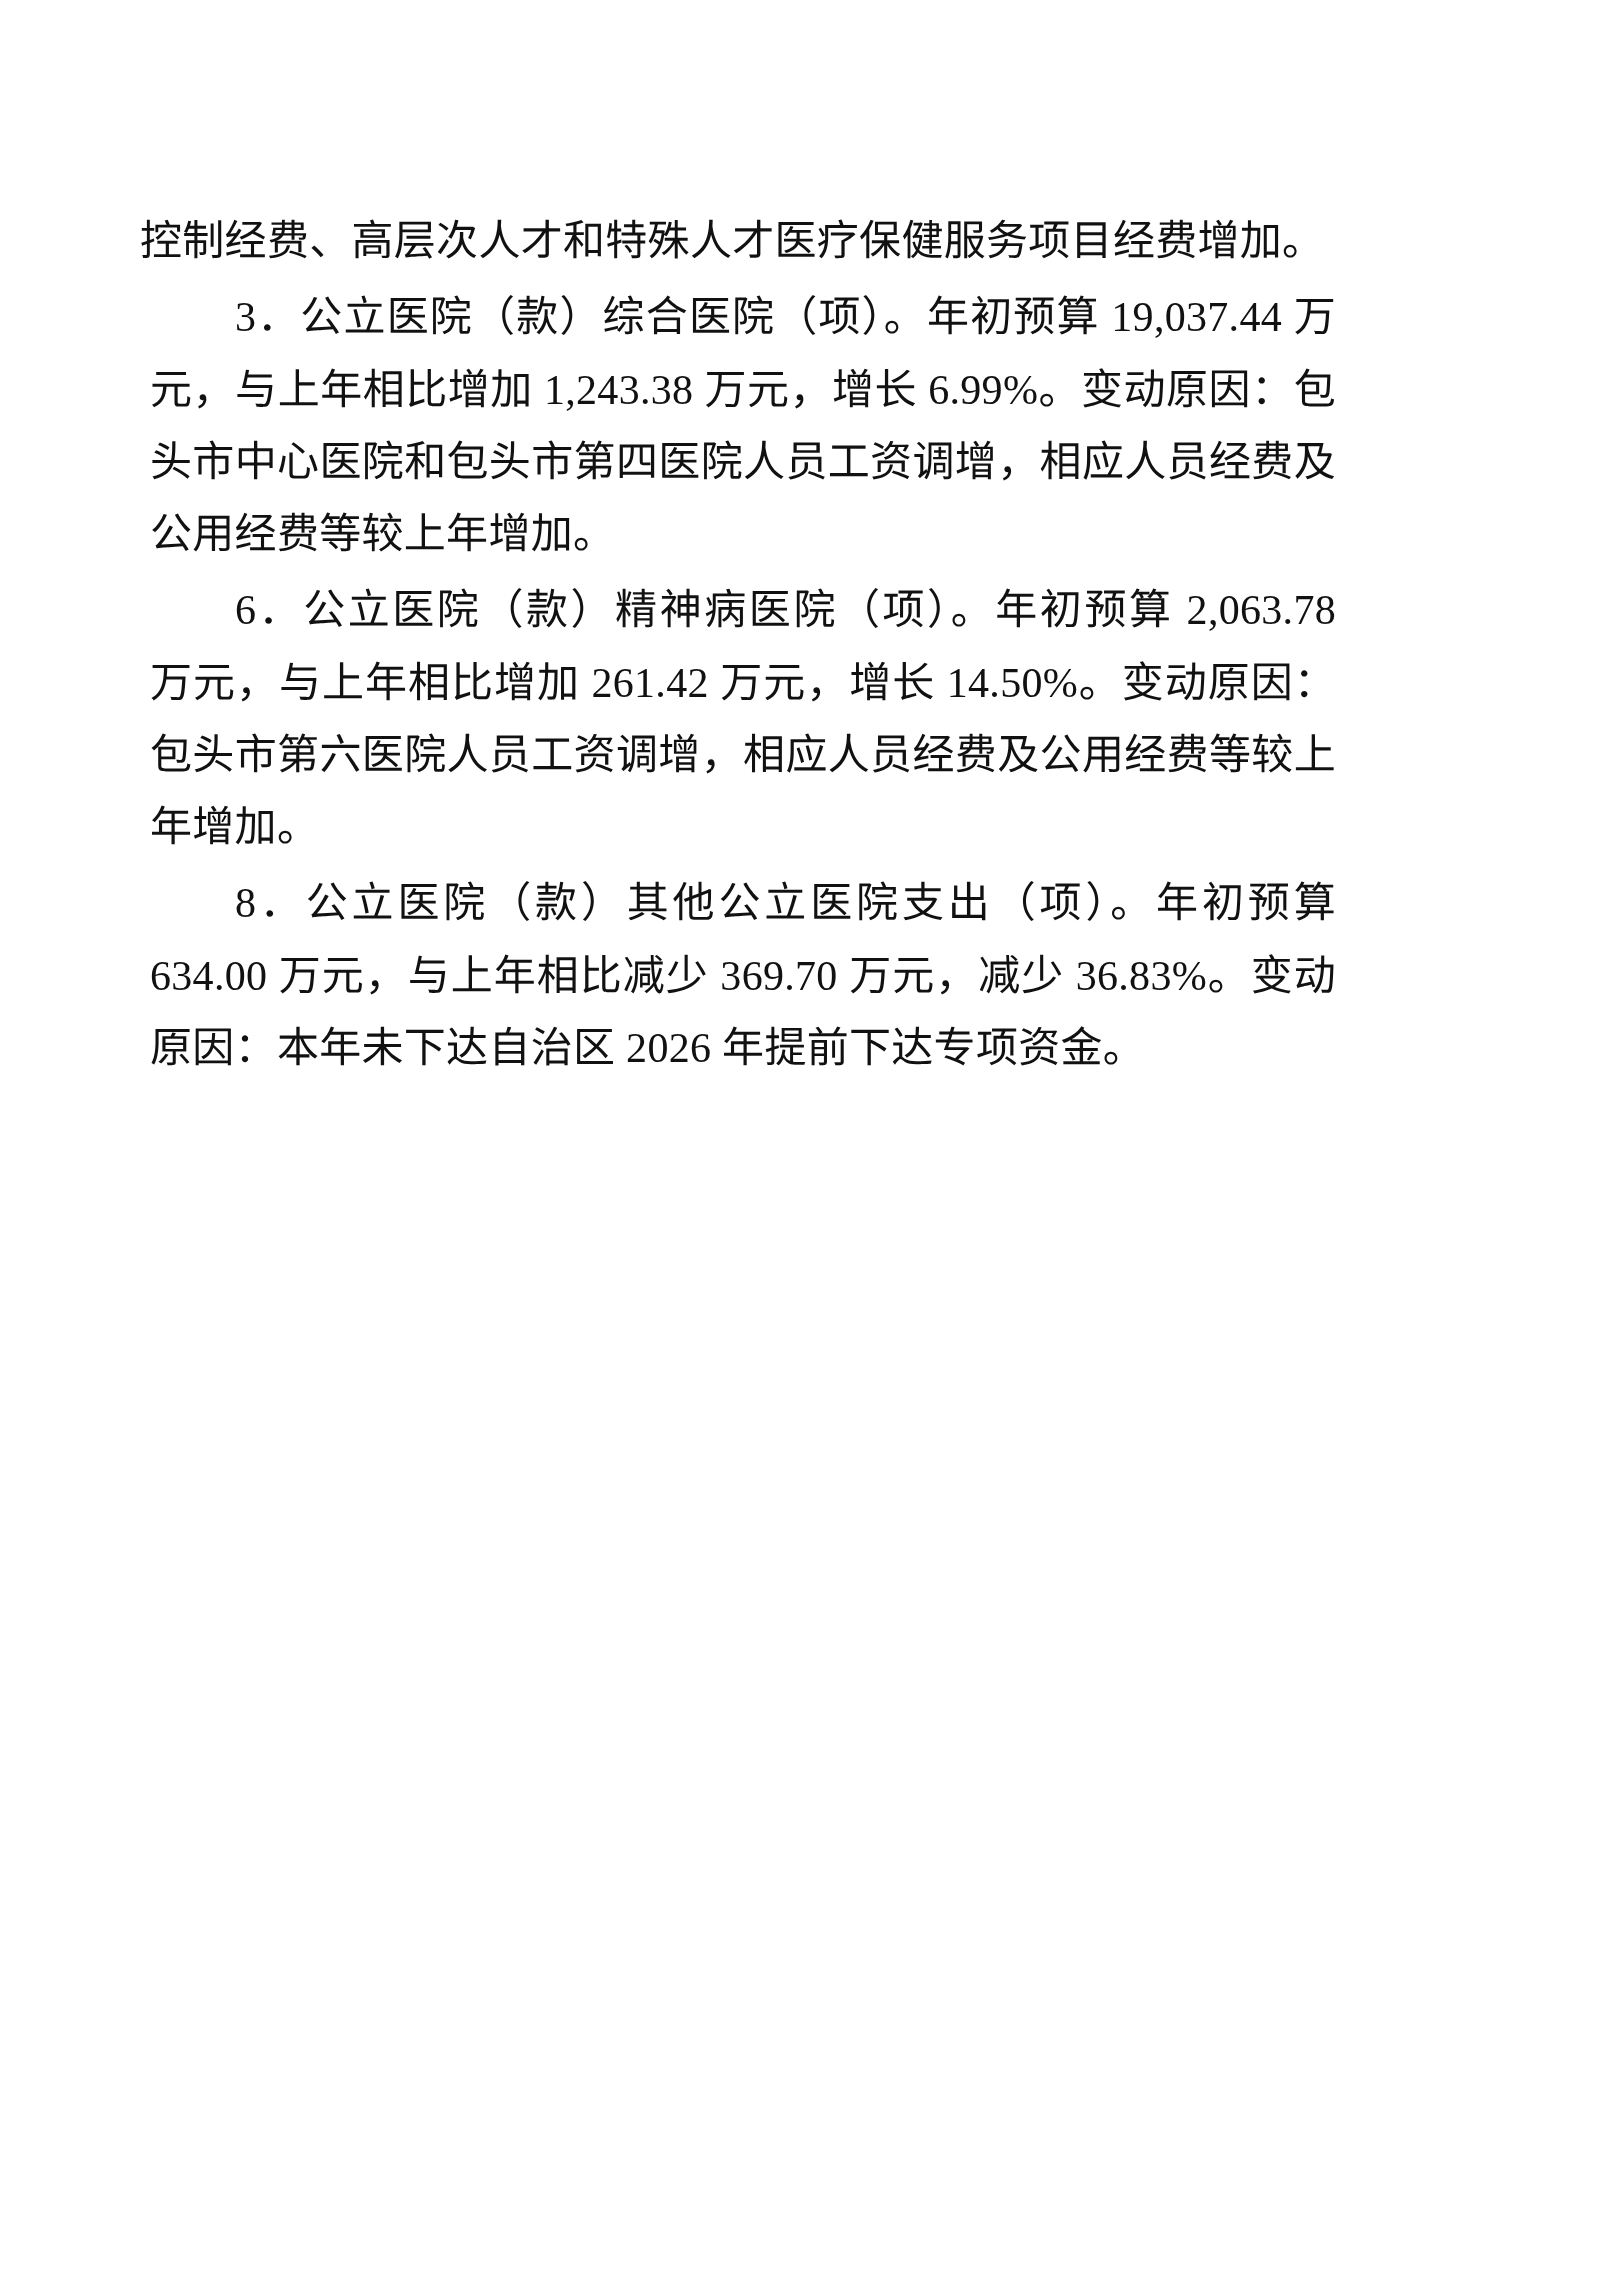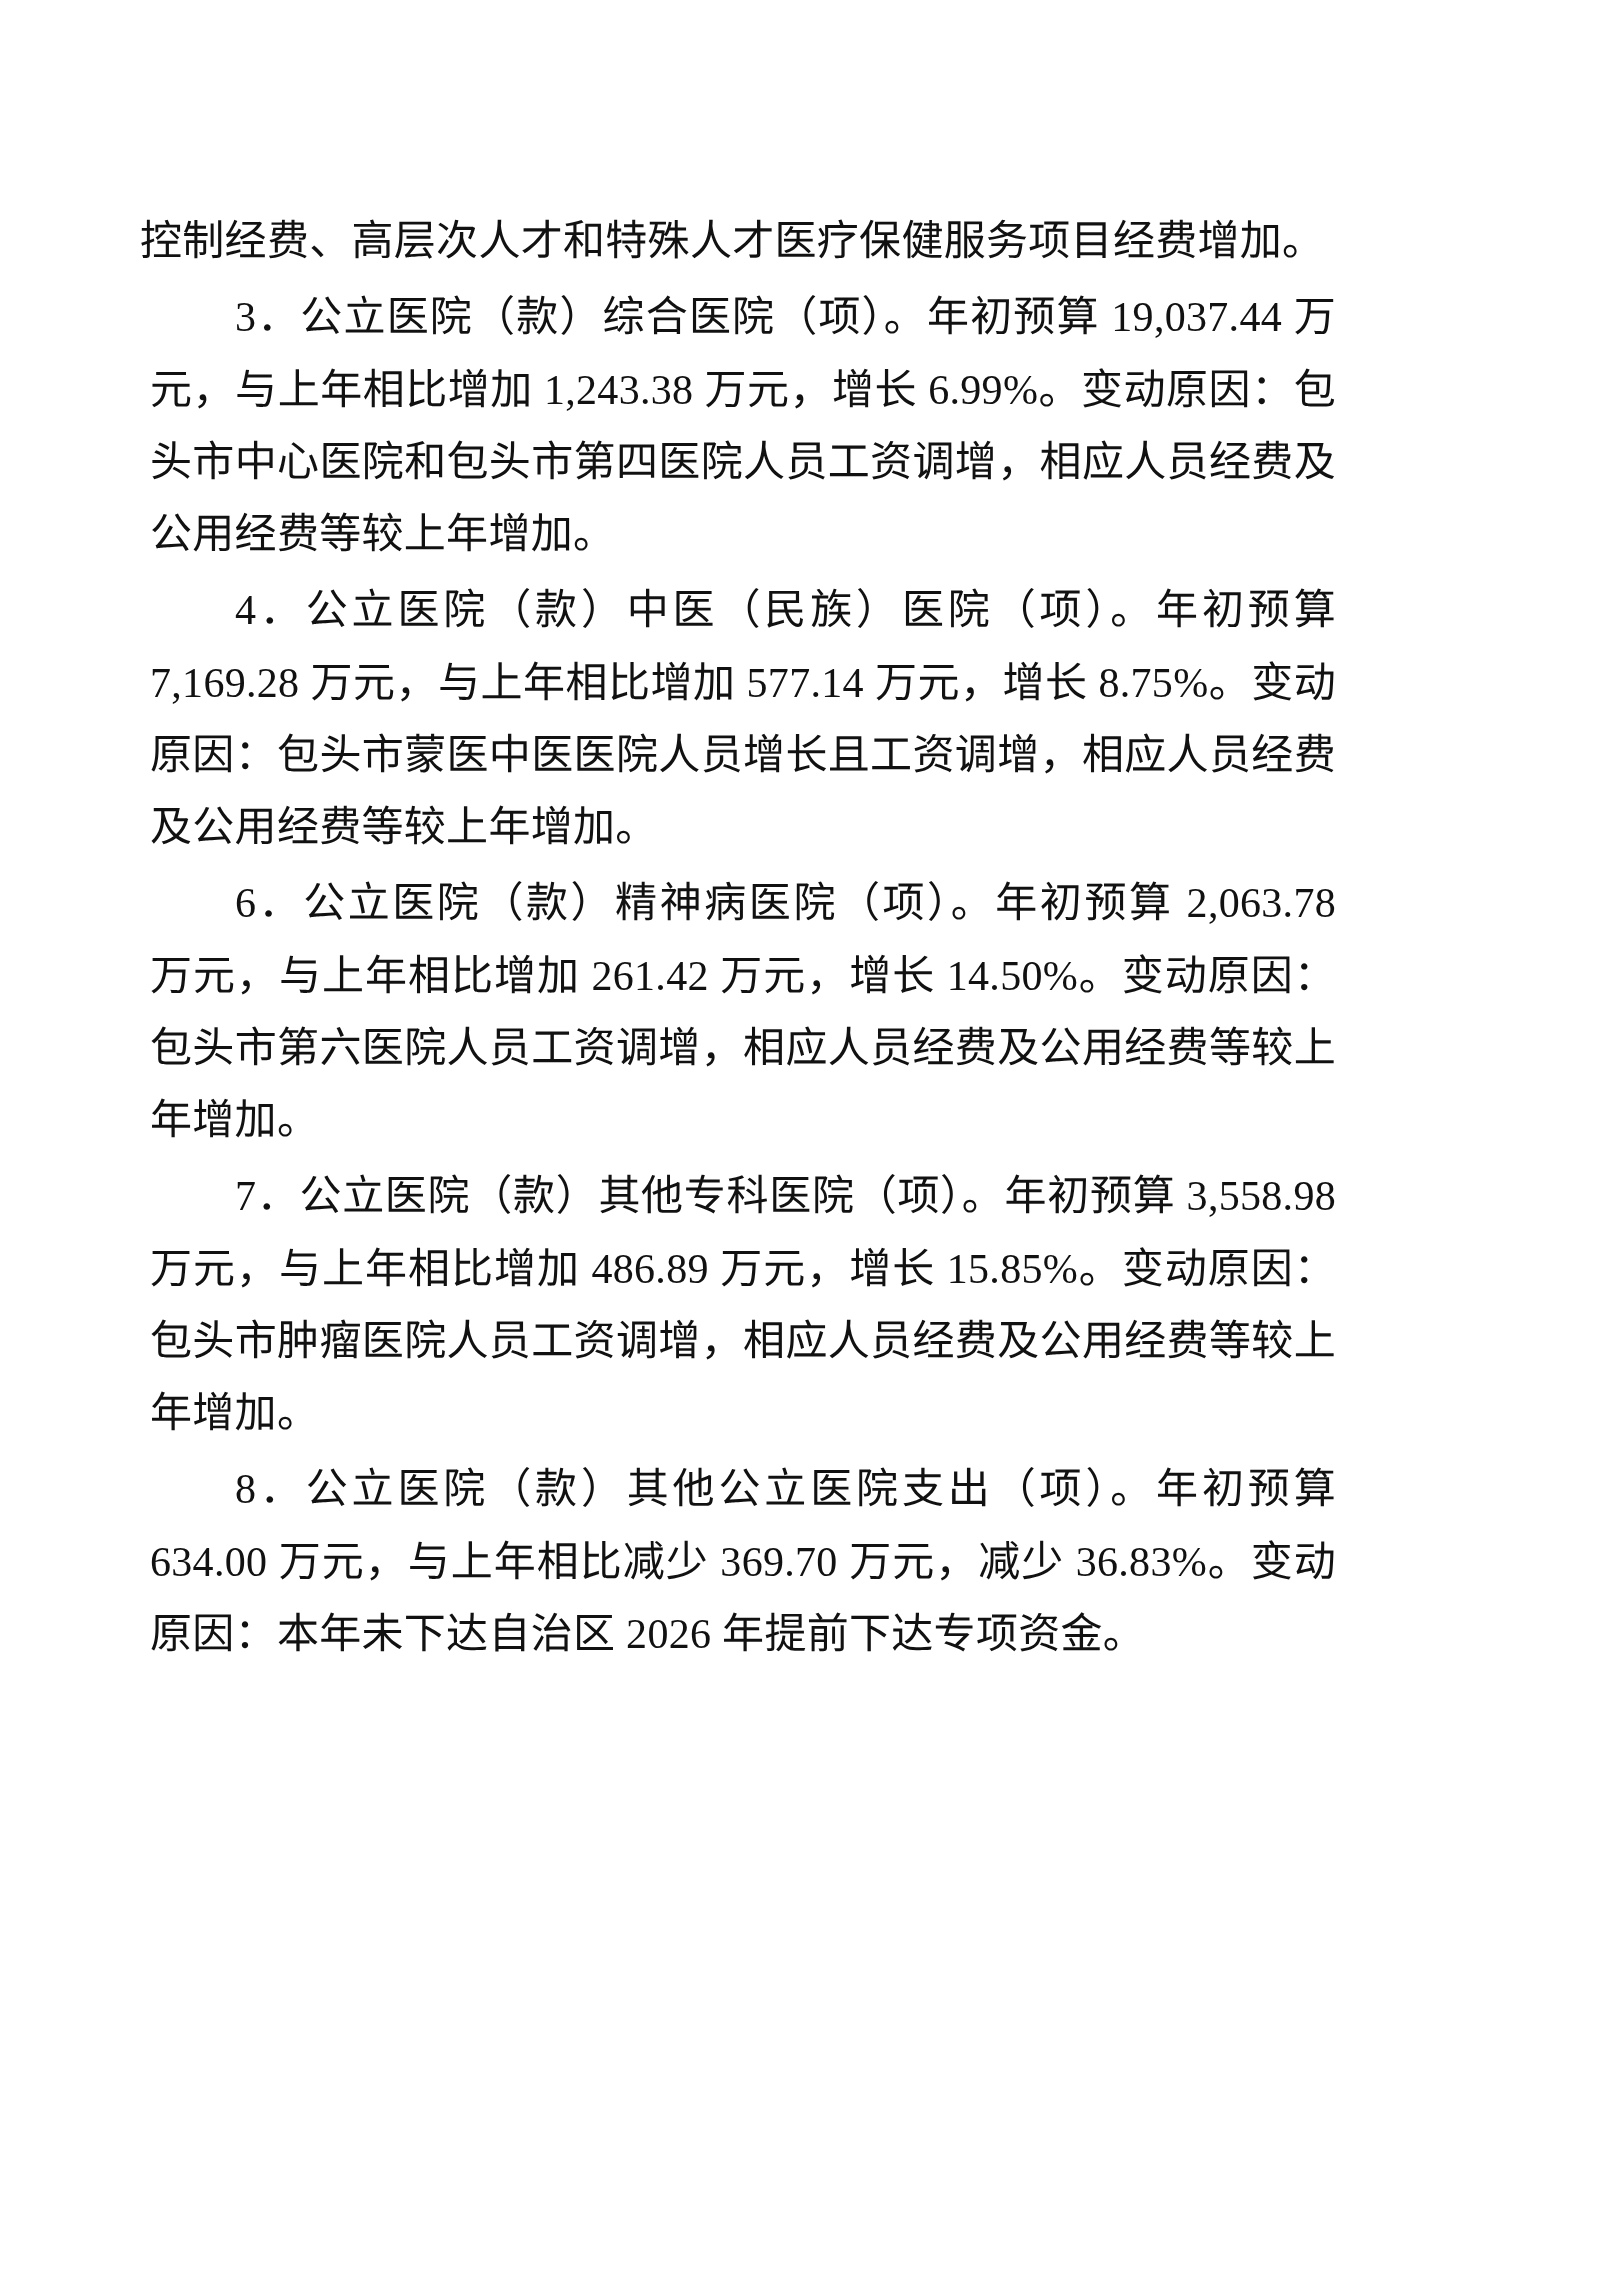--- a/index.html
+++ b/index.html
@@ -39,19 +39,17 @@
     margin-left: 10px;
   }
 </style>
 </head>
 <body>
 
 <div class="page">
   <div class="doc-body">
     <p class="para">控制经费、高层次人才和特殊人才医疗保健服务项目经费增加。</p>
     <p class="para indent">3．公立医院（款）综合医院（项）。年初预算 19,037.44 万元，与上年相比增加 1,243.38 万元，增长 6.99%。变动原因：包头市中心医院和包头市第四医院人员工资调增，相应人员经费及公用经费等较上年增加。</p>
-    <p class="para indent">4．公立医院（款）中医（民族）医院（项）。年初预算 7,169.28 万元，与上年相比增加 577.14 万元，增长 8.75%。变动原因：包头市蒙医中医医院人员增长且工资调增，相应人员经费及公用经费等较上年增加。</p>
     <p class="para indent">6．公立医院（款）精神病医院（项）。年初预算 2,063.78 万元，与上年相比增加 261.42 万元，增长 14.50%。变动原因：包头市第六医院人员工资调增，相应人员经费及公用经费等较上年增加。</p>
-    <p class="para indent">7．公立医院（款）其他专科医院（项）。年初预算 3,558.98 万元，与上年相比增加 486.89 万元，增长 15.85%。变动原因：包头市肿瘤医院人员工资调增，相应人员经费及公用经费等较上年增加。</p>
     <p class="para indent">8．公立医院（款）其他公立医院支出（项）。年初预算 634.00 万元，与上年相比减少 369.70 万元，减少 36.83%。变动原因：本年未下达自治区 2026 年提前下达专项资金。</p>
   </div>
 </div>
 
 
 </body></html>

